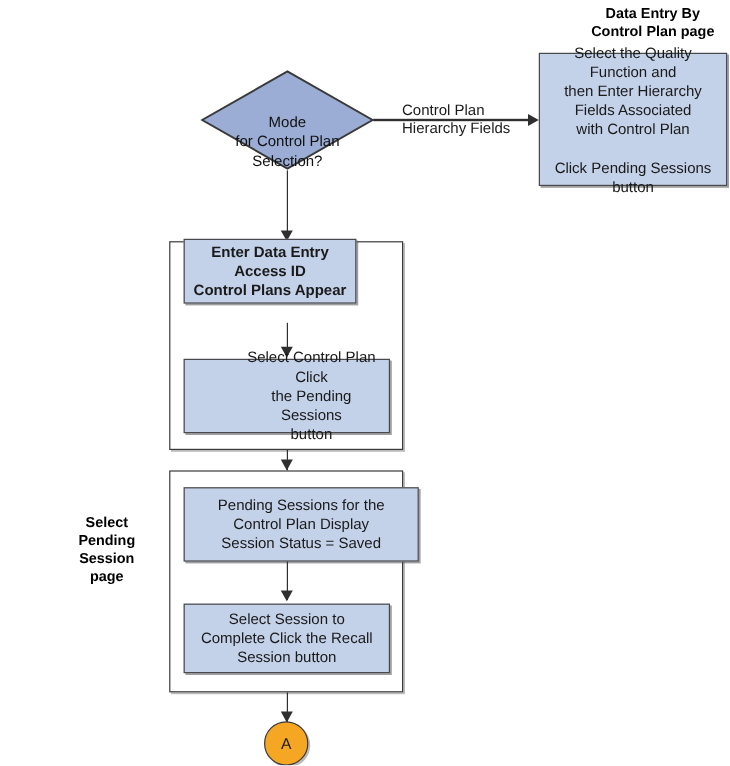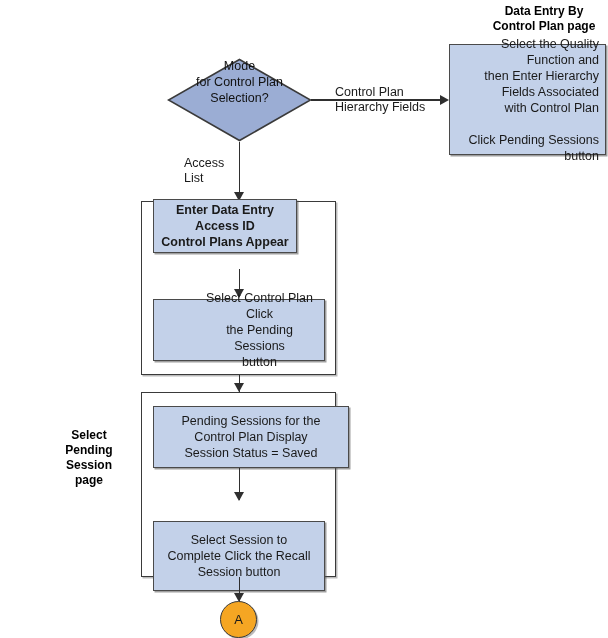--- a/index.html
+++ b/index.html
@@ -49,21 +49,21 @@
   .group-box {
     box-sizing: border-box;
     background: #ffffff;
     border: 1px solid #3a3a3a;
     box-shadow: 1.5px 1.5px 0 rgba(120,120,120,0.5);
   }
 
   
   .diamond-wrap {
     display: flex;
-    align-items: flex-start;
+    align-items: flex-end;
     justify-content: center;
   }
   .diamond-shape {
     position: absolute;
     left: 0; top: 0;
     width: 100%; height: 100%;
   }
   .diamond-label {
     position: relative;
     z-index: 2;
@@ -120,21 +120,21 @@
   }
 </style>
 </head>
 <body>
 
 <div id="canvas">
 
   <div class="abs page-title" style="left:403px; top:4px; width:202px;">Data Entry By
 Control Plan page</div>
 
-  <div class="abs proc-box" style="left:409px; top:44px; width:157px; height:111px;text-align:right;">Select the Quality Function and
+  <div class="abs proc-box" style="left:409px; top:44px; width:157px; height:111px;">Select the Quality Function and
 then Enter Hierarchy
 Fields Associated
 with Control Plan
 
 Click Pending Sessions button</div>
 
   <div class="abs diamond-wrap" style="left:127px; top:58px; width:145px; height:84px;">
     <svg class="diamond-shape" viewBox="0 0 145 84" preserveAspectRatio="none">
       <polygon points="72.5,1.5 143.5,42 72.5,82.5 1.5,42" fill="#9badd4" stroke="#3a3a3a" stroke-width="1.6"></polygon>
     </svg>
@@ -143,22 +143,20 @@
 Selection?</div>
   </div>
 
   <div class="abs hline" style="left:271px; top:99px; width:132px;"></div>
   <div class="abs arrow-right" style="left:400px; top:95px;"></div>
   <div class="abs edge-label" style="left:295px; top:85px; width:110px;">Control Plan
 Hierarchy Fields</div>
 
   <div class="abs vline" style="left:198.5px; top:142px; height:60px;"></div>
   <div class="abs arrow-down" style="left:194px; top:192px;"></div>
-  <div class="abs edge-label" style="left:144px; top:156px; width:110px;">Access
-List</div>
 
 
   <div class="abs group-box" style="left:101px; top:201px; width:195px; height:174px;"></div>
 
   <div class="abs proc-box" style="left:113px; top:199px; width:144px; height:54px;font-weight:bold;">Enter Data Entry Access ID
 Control Plans Appear</div>
 
   <div class="abs vline" style="left:198.5px; top:269px; height:28px;"></div>
   <div class="abs arrow-down" style="left:194px; top:289px;"></div>
 
@@ -176,21 +174,21 @@
 
   <div class="abs group-box" style="left:101px; top:392px; width:195px; height:185px;"></div>
 
   <div class="abs proc-box" style="left:113px; top:406px; width:196px; height:62px;">Pending Sessions  for the
 Control Plan Display
 Session Status = Saved</div>
 
   <div class="abs vline" style="left:198.5px; top:468px; height:32px;"></div>
   <div class="abs arrow-down" style="left:194px; top:492px;"></div>
 
-  <div class="abs proc-box" style="left:113px; top:521px; width:172px; height:70px;">Select Session to
+  <div class="abs proc-box" style="left:113px; top:503px; width:172px; height:58px;">Select Session to
 Complete Click the Recall
 Session button</div>
 
   <div class="abs vline" style="left:198.5px; top:577px; height:25px;"></div>
   <div class="abs arrow-down" style="left:194px; top:593px;"></div>
 
   <div class="abs conn-circle" style="left:180px; top:601px; width:37px; height:37px;">A</div>
 
 </div>
 

